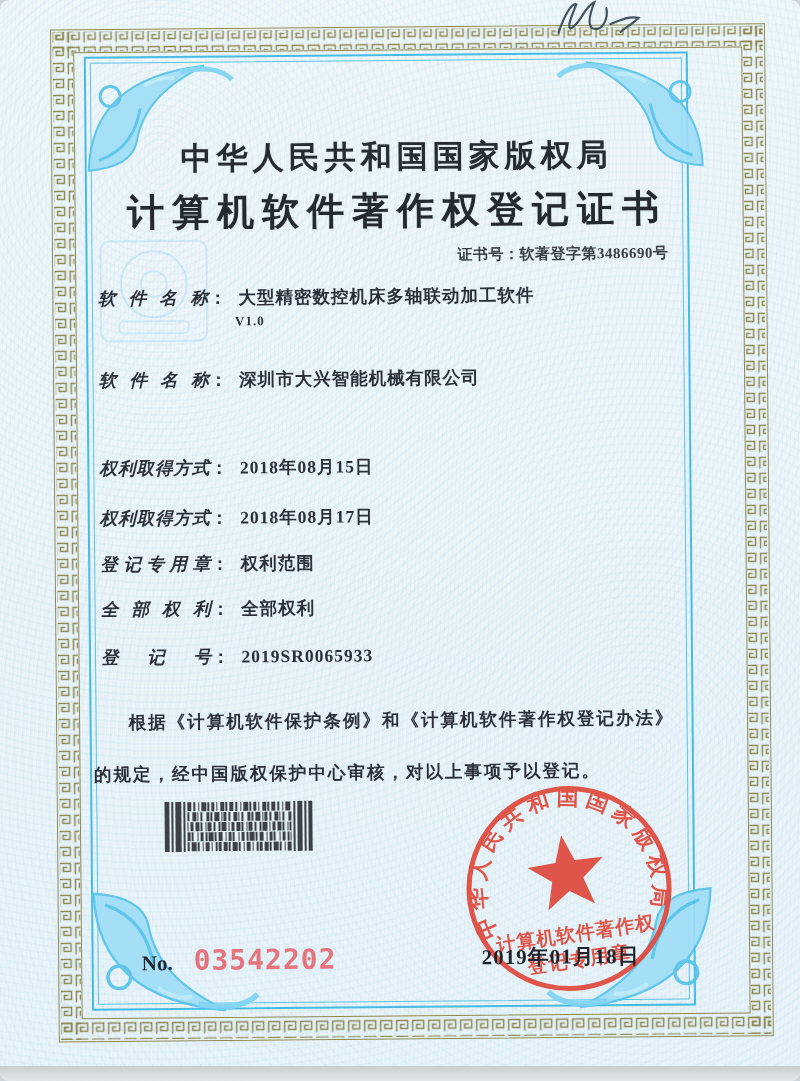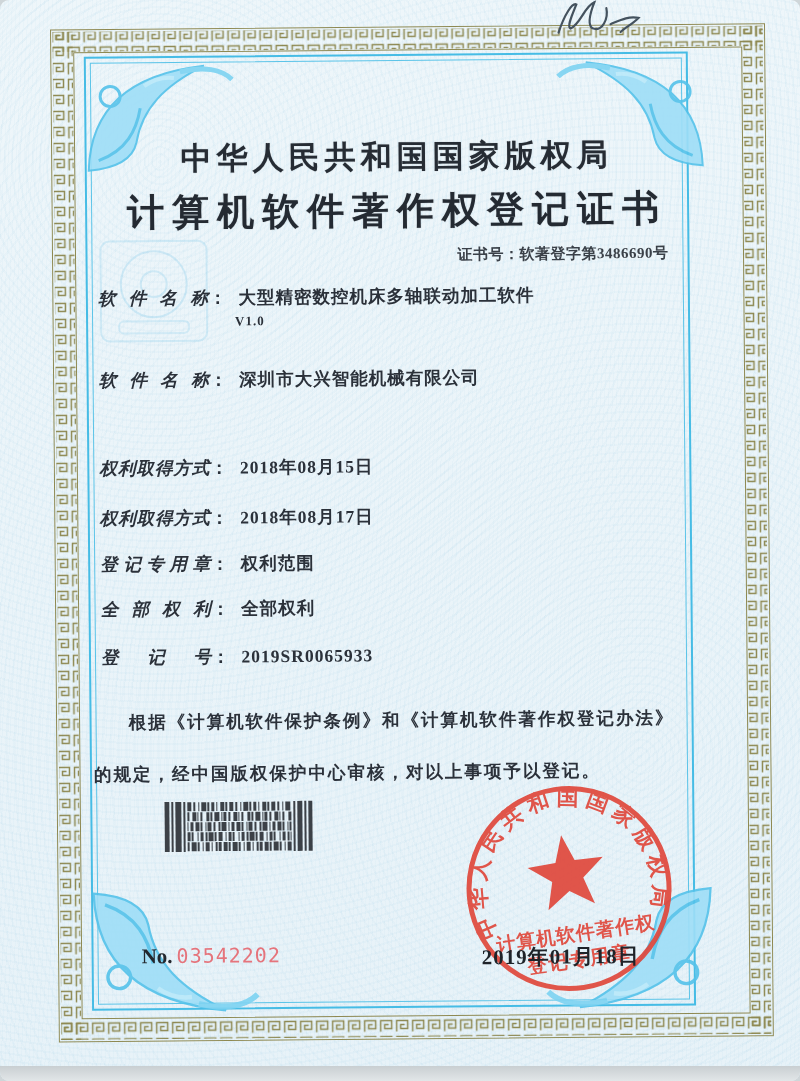--- a/index.html
+++ b/index.html
@@ -88,21 +88,21 @@
   }
 
   .barcode{position:absolute;left:162px;top:798px;}
 
   .seal{position:absolute;left:452px;top:776px;width:228px;height:228px;transform:rotate(-8deg);opacity:.92;}
   .seal text{font-family:"Liberation Serif","DejaVu Serif",serif;font-weight:bold;}
 
   .no-row{position:absolute;left:138px;top:942px;font-size:21px;color:#23282e;font-weight:bold;}
   .no-row .serial{
     color:#e5747c;font-family:"DejaVu Sans Mono","Liberation Mono",monospace;
-    font-weight:400;letter-spacing:1px;margin-left:4px;font-size:20px;
+    font-weight:700;letter-spacing:1px;margin-left:21px;font-size:28px;
   }
   .issue-date{
     position:absolute;left:478px;top:944px;font-size:21px;font-weight:bold;
     color:#1e2329;letter-spacing:1px;
   }
   .bottom-edge{
     position:absolute;left:0;bottom:0;width:800px;height:15px;
     background:linear-gradient(#c9cfd2,#e2e6e8);
   }
 </style>

